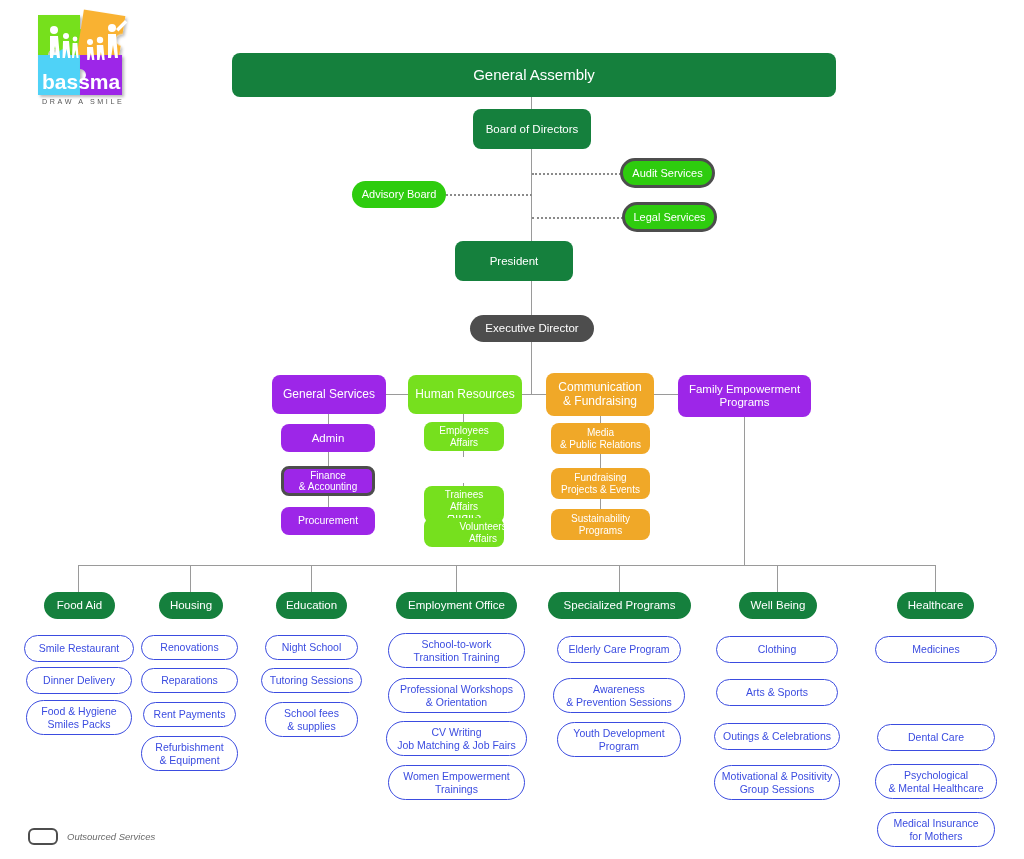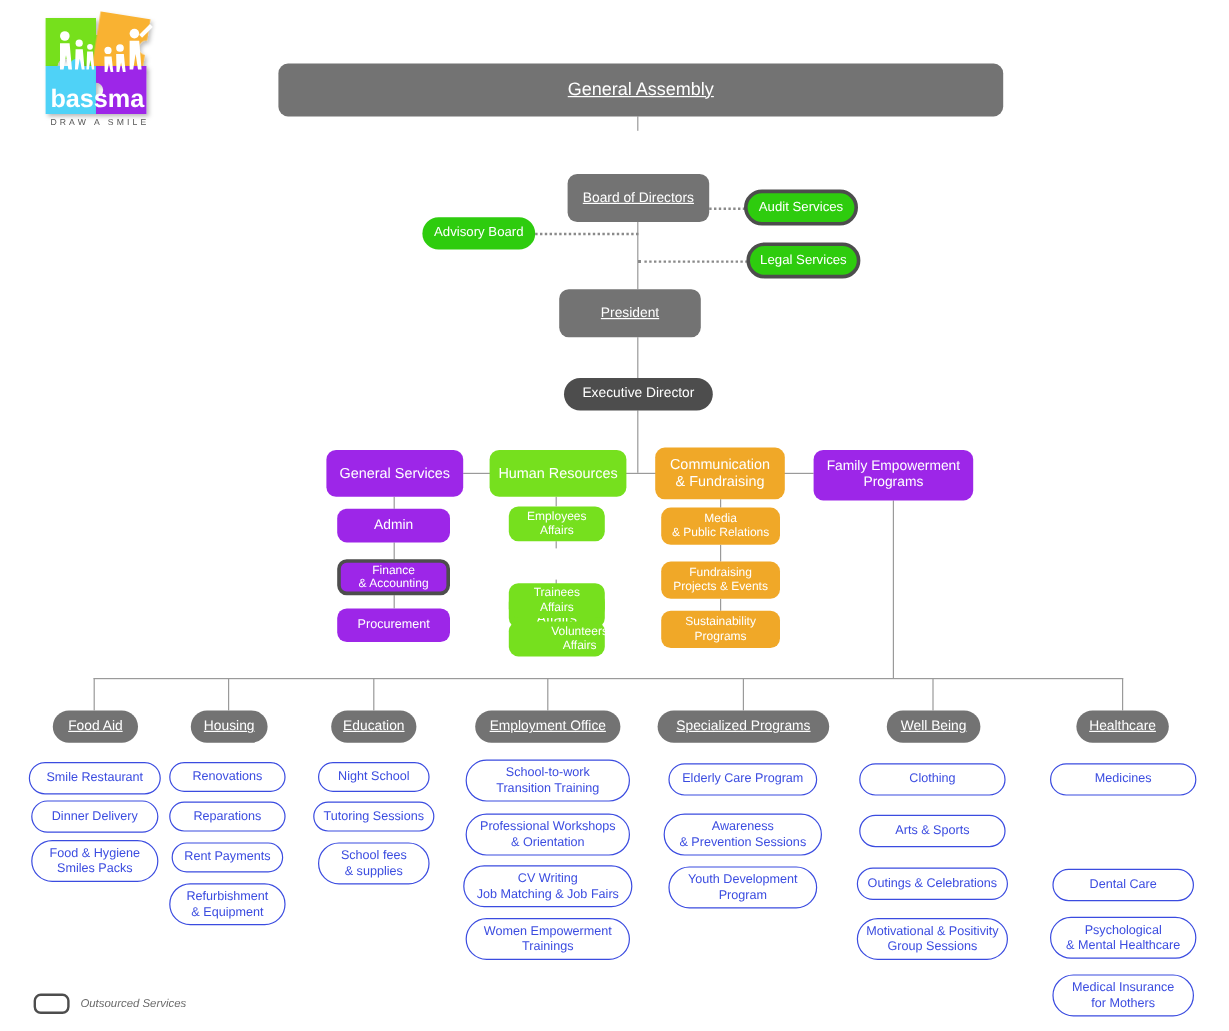--- a/index.html
+++ b/index.html
@@ -25,21 +25,21 @@
     display: flex;
     align-items: center;
     justify-content: center;
     text-align: center;
     color: #ffffff;
     line-height: 1.12;
     border-radius: 8px;
     z-index: 5;
     white-space: pre-line;
   }
-  .node.cyan   { background: #737373; text-decoration: underline; }
+  .node.cyan   { background: #15803d; }
   .node.green  { background: #2ECC0E; }
   .node.purple { background: #9D26E8; }
   .node.lime   { background: #76E01E; }
   .node.orange { background: #F0A828; }
   .node.gray   { background: #4D4D4D; }
 
   .node.outsourced {
     border: 3px solid #4D4D4D;
   }
 
@@ -169,37 +169,37 @@
   <div class="line h" style="left:652px; top:394px; width:26px;"></div>
 
   <div class="line v" style="left:744px; top:417px; height:148px;"></div>
 
   <div class="line h" style="left:78px; top:565px; width:858px;"></div>
 
   <div class="node cyan" style="left:232px; top:53px; width:604px; height:44px; font-size:15px;">
     <span>General Assembly</span>
   </div>
 
-  <div class="node cyan" style="left:473px; top:109px; width:118px; height:40px; font-size:11.5px;margin-top:36px;">
+  <div class="node cyan" style="left:473px; top:109px; width:118px; height:40px; font-size:11.5px;">
     <span>Board of Directors</span>
   </div>
 
   <div class="node green pill" style="left:352px; top:181px; width:94px; height:27px; font-size:11px;">
     <span>Advisory Board</span>
   </div>
 
   <div class="node green pill outsourced" style="left:620px; top:158px; width:95px; height:30px; font-size:11px;">
     <span>Audit Services</span>
   </div>
 
   <div class="node green pill outsourced" style="left:622px; top:202px; width:95px; height:30px; font-size:11px;">
     <span>Legal Services</span>
   </div>
 
-  <div class="node cyan" style="left:466px; top:241px; width:118px; height:40px; font-size:11.5px;">
+  <div class="node cyan" style="left:455px; top:241px; width:118px; height:40px; font-size:11.5px;">
     <span>President</span>
   </div>
 
   <div class="node gray pill" style="left:470px; top:315px; width:124px; height:27px; font-size:11.5px;">
     <span>Executive Director</span>
   </div>
 
   <div class="node purple" style="left:272px; top:375px; width:114px; height:39px; font-size:12px;">
     <span>General Services</span>
   </div>

